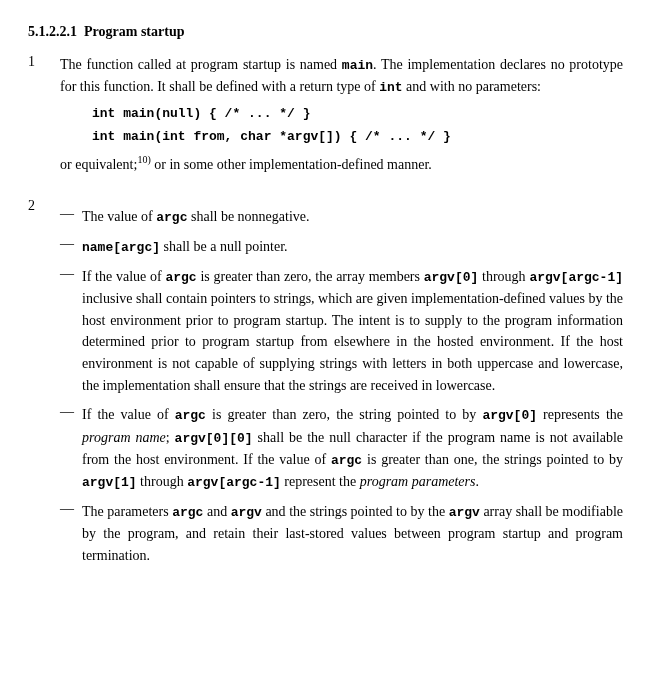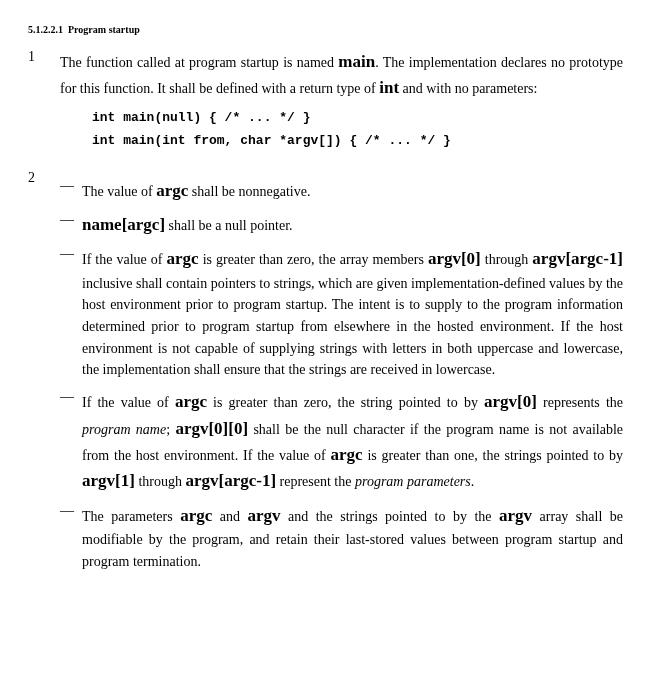--- a/index.html
+++ b/index.html
@@ -6,21 +6,21 @@
     body {
       background: #fff;
       font-family: "Times New Roman", Times, serif;
       font-size: 14px;
       color: #000;
       padding: 24px 28px;
       width: 651px;
       min-height: 684px;
     }
     .section-title {
-      font-size: 10px;
+      font-size: 14px;
       font-weight: bold;
       margin-bottom: 14px;
     }
     .numbered-section {
       display: flex;
       gap: 0;
       margin-bottom: 14px;
     }
     .num {
       min-width: 32px;
@@ -36,22 +36,22 @@
       line-height: 1.55;
       margin-bottom: 8px;
     }
     .code-block {
       font-family: "Courier New", Courier, monospace;
       font-size: 13px;
       font-weight: bold;
       margin: 8px 0 8px 32px;
     }
     code, .inline-code {
-      font-family: Liberation Serif, serif;
-      font-size: 17px;
+      font-family: Liberation Mono, monospace;
+      font-size: 13px;
       font-weight: bold;
     }
     .bullet-list {
       margin-top: 8px;
     }
     .bullet-item {
       display: flex;
       gap: 6px;
       margin-bottom: 8px;
       align-items: flex-start;
@@ -80,20 +80,23 @@
   <div class="section-title">5.1.2.2.1&nbsp;&nbsp;Program startup</div>
 
   <div class="numbered-section">
     <div class="num">1</div>
     <div class="content">
       <p>
         The function called at program startup is named <code>main</code>. The implementation declares no prototype for this function.  It shall be defined with a return type of <code>int</code> and with no parameters:
       </p>
       <div class="code-block">int main(null) { /* ... */ }</div>
       <div class="code-block">int main(int from, char *argv[]) { /* ... */ }</div>
+      <p>
+        or equivalent;<sup>10)</sup> or in some other implementation-defined manner.
+      </p>
     </div>
   </div>
 
   <div class="numbered-section">
     <div class="num">2</div>
     <div class="content">
 
       <div class="bullet-list">
 
         <div class="bullet-item">

